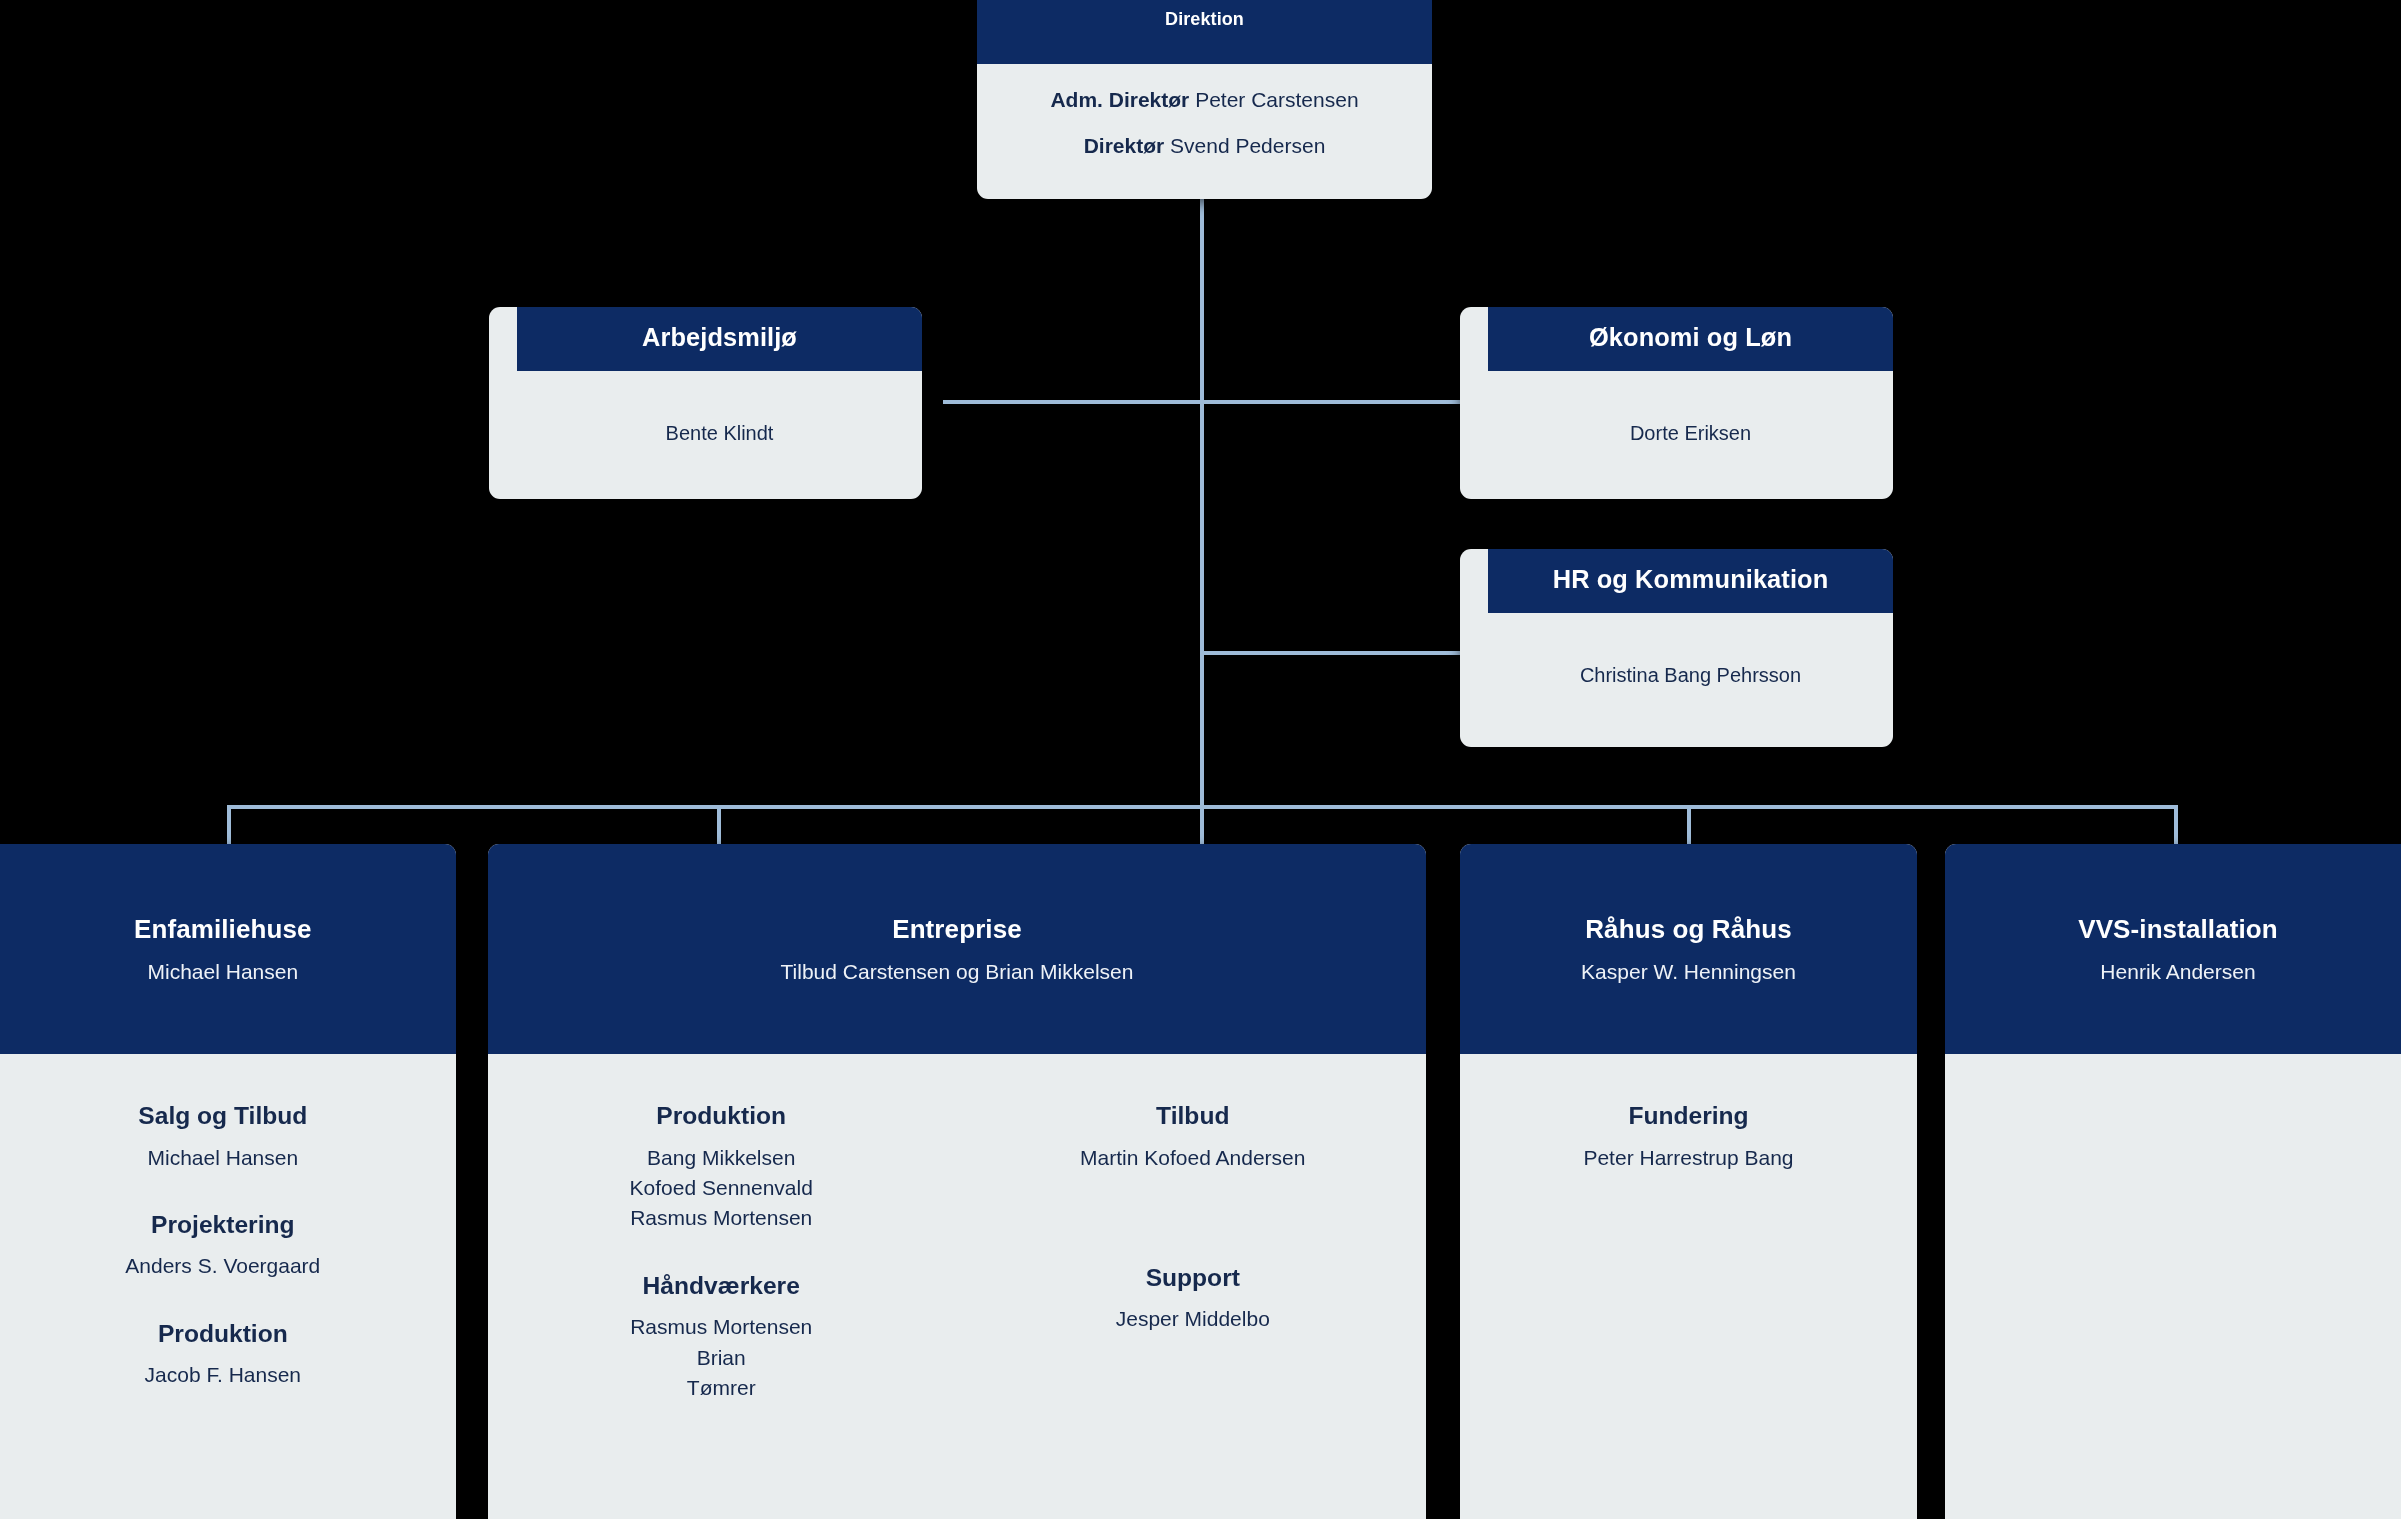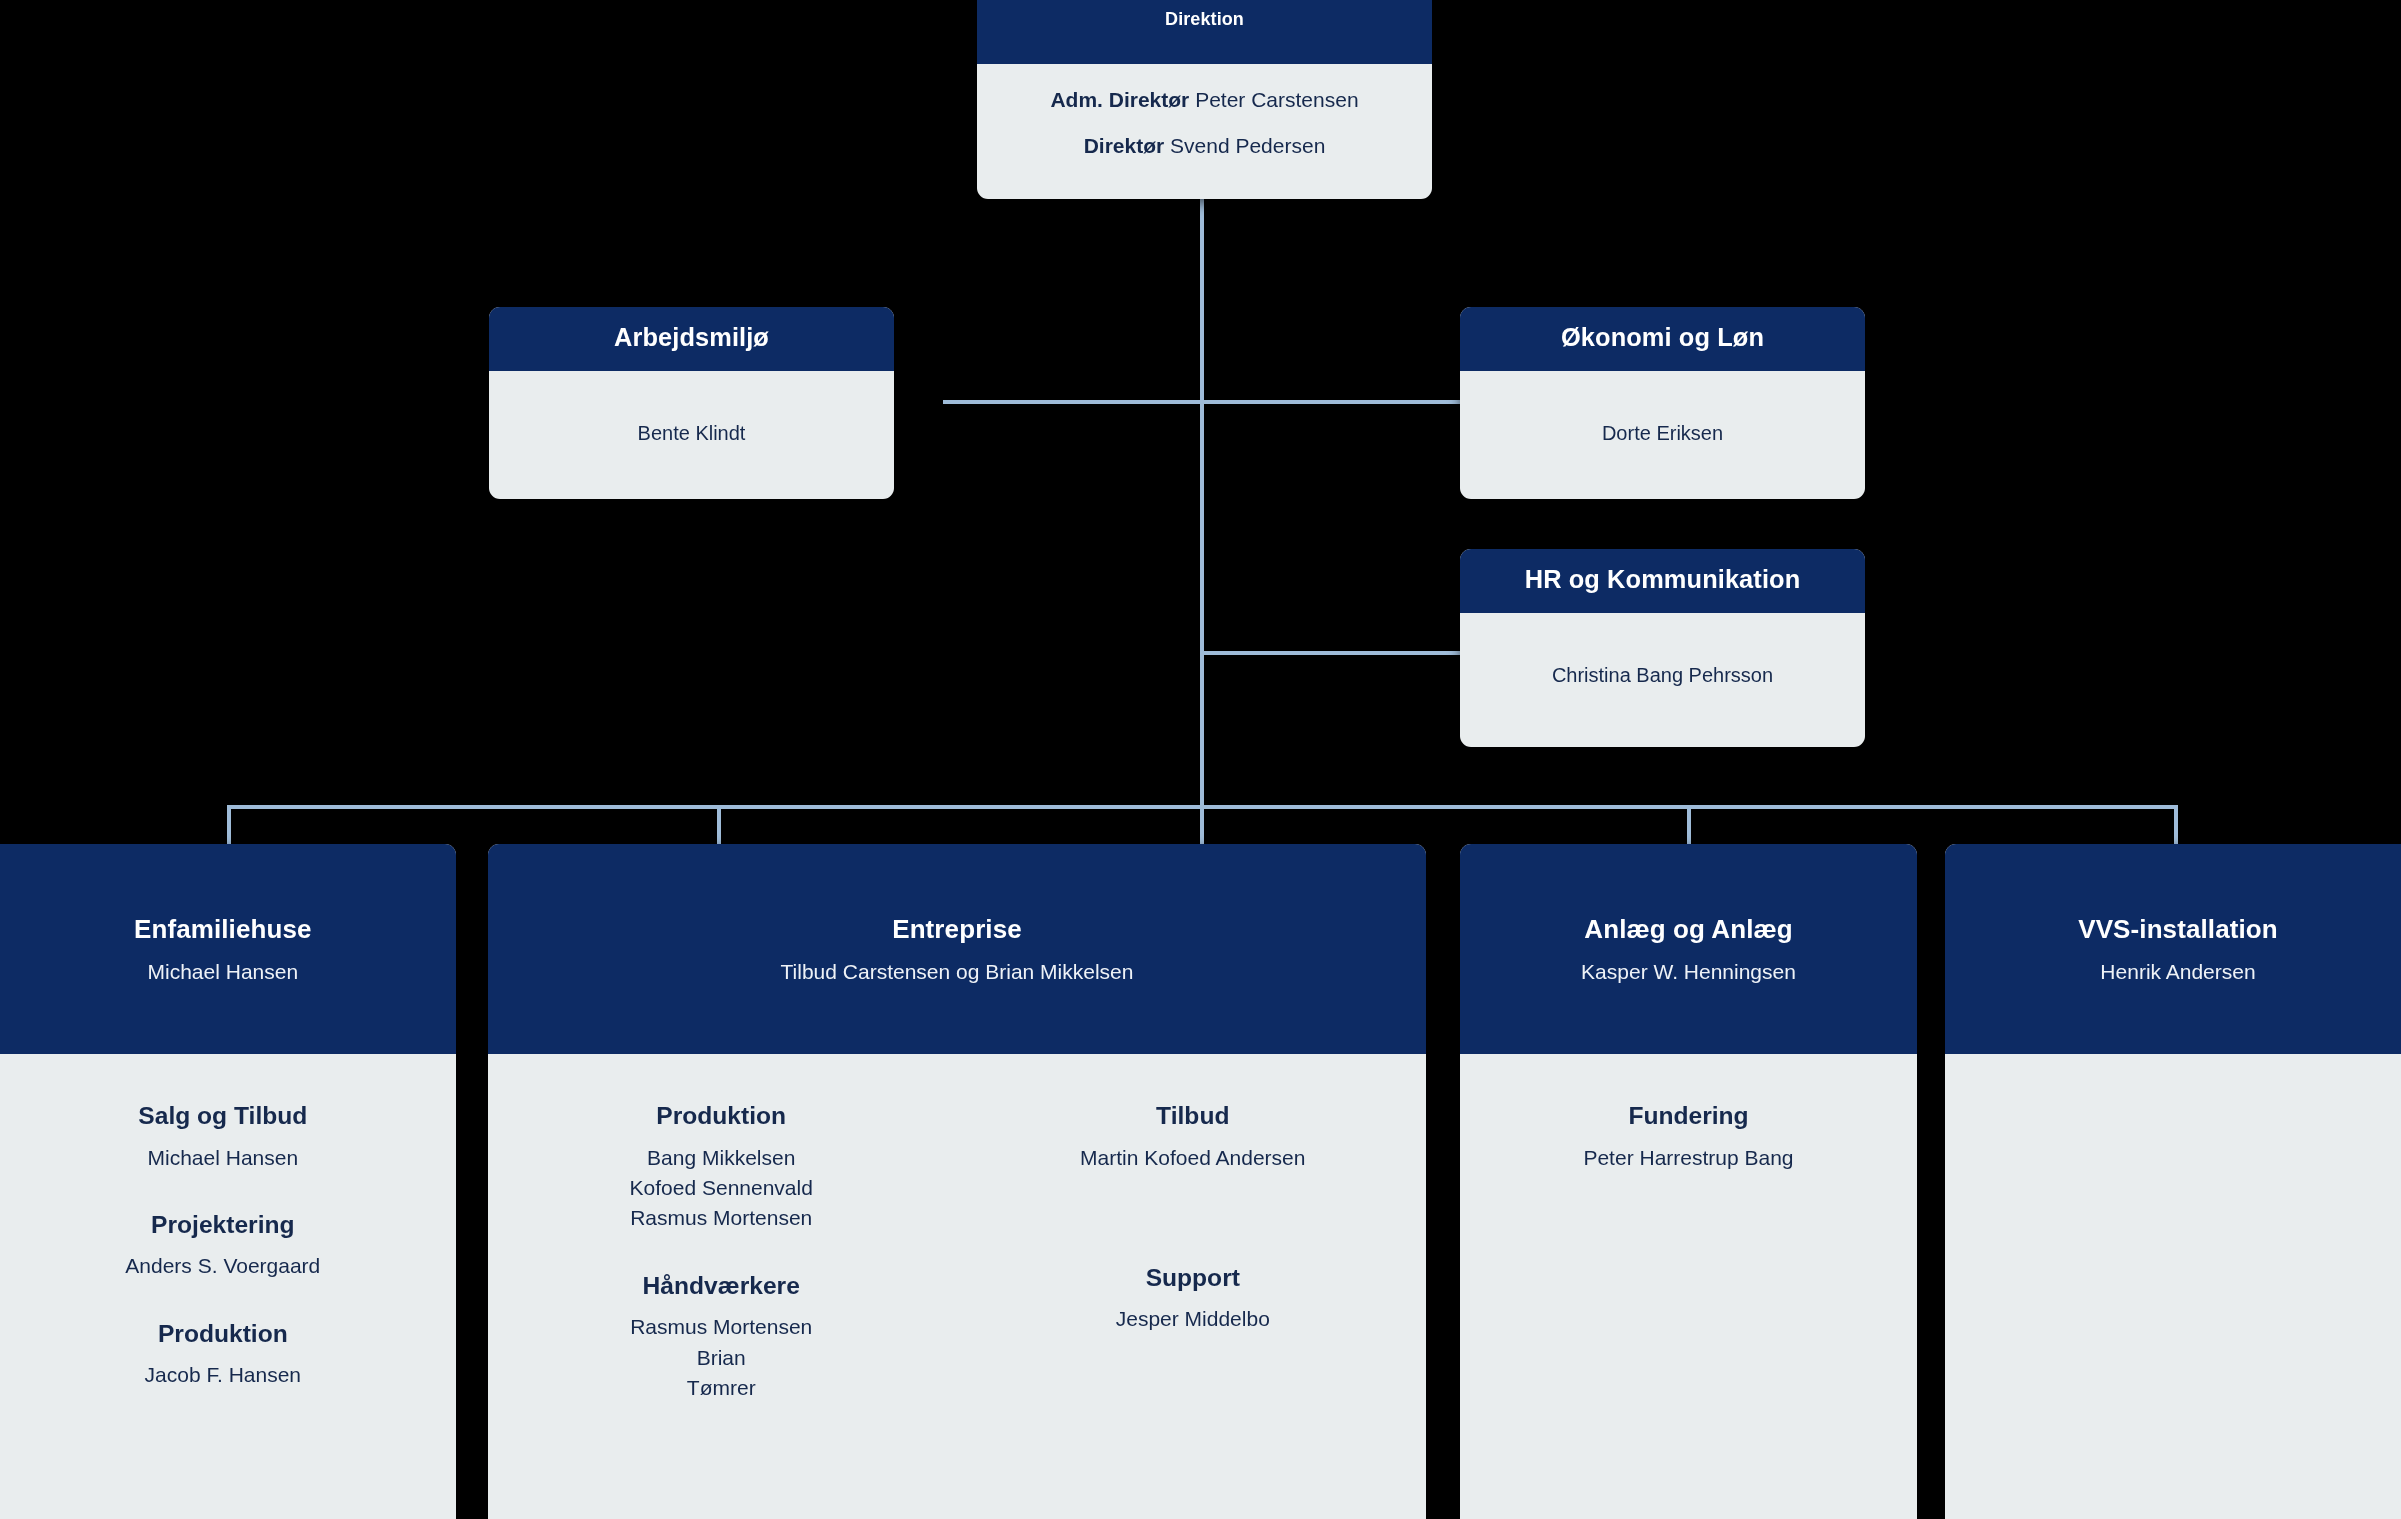--- a/index.html
+++ b/index.html
@@ -49,21 +49,21 @@
   .card-body .lead b{font-weight:bold;}
 
   
   #direktion{left:977px;top:-6.8px;width:455px;height:206px;border-radius:0 0 11px 11px;}
   #direktion .card-head{height:71px;padding-top:15.3px;}
   #direktion .card-head .title{font-size:18px;}
   #direktion .card-body{padding-top:22px;}
   #direktion .card-body .lead{font-size:21px;margin-bottom:18.7px;}
 
   
-  .lvl2{width:405px;height:192px;}
+  .lvl2{width:405px;height:192px;padding-left:28px;}
   .lvl2 .card-head{height:64px;padding-top:15.3px;}
   .lvl2 .card-head .title{font-size:25.4px;}
   .lvl2 .card-body{padding-top:49px;}
   .lvl2 .card-body .lead{font-size:20px;}
 
   #arbejdsmiljo{left:489px;top:307px;}
   #okonomi{left:1460px;top:307px;}
   #hr{left:1460px;top:549px;height:198px;}
 
   
@@ -203,21 +203,21 @@
         <div class="grp">
           <div class="g-title">Support</div>
           <div class="g-person">Jesper Middelbo</div>
         </div>
       </div>
     </div>
   </div>
 
   <div class="card lvl3" id="rahus">
     <div class="card-head">
-      <div class="title">Anlæg og Anlæg</div>
+      <div class="title">Råhus og Råhus</div>
       <div class="sub">Kasper W. Henningsen</div>
     </div>
     <div class="card-body">
       <div class="grp">
         <div class="g-title">Fundering</div>
         <div class="g-person">Peter Harrestrup Bang</div>
       </div>
     </div>
   </div>
 

